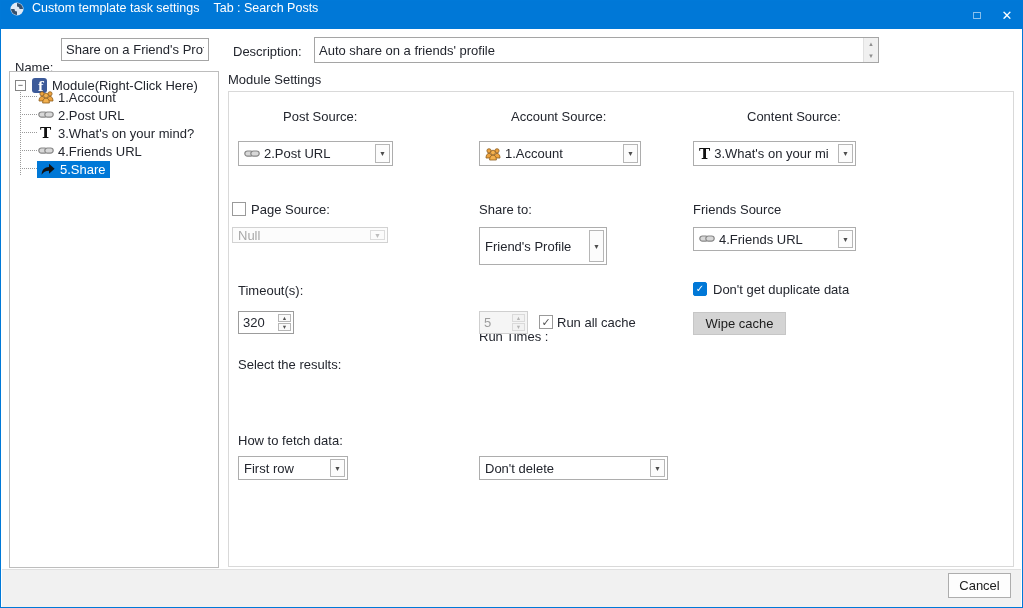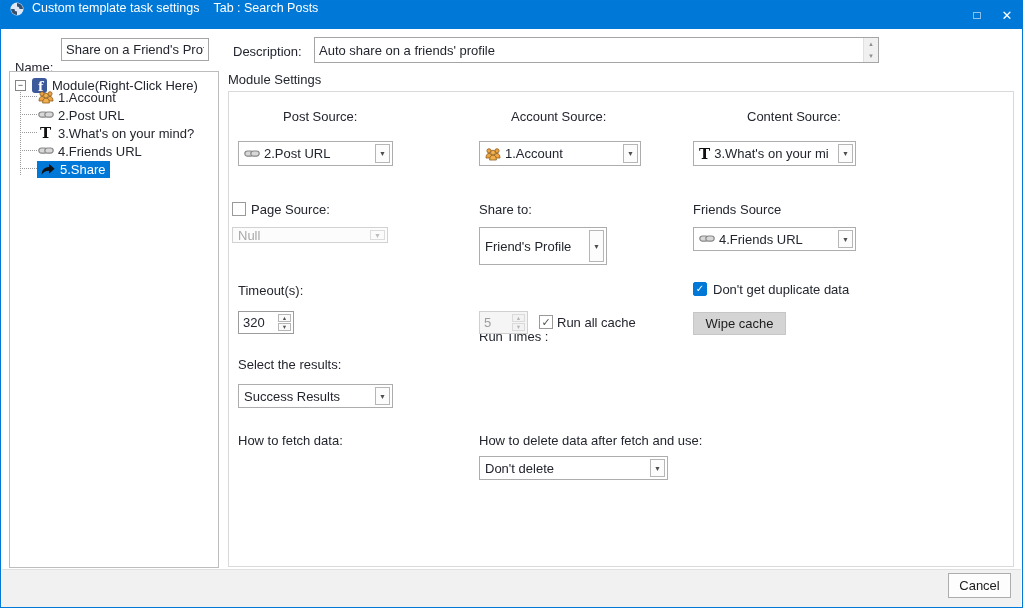--- a/index.html
+++ b/index.html
@@ -294,27 +294,26 @@
       <span>▼</span>
     </span>
   </div>
   <span class="cb checked" style="left:538px; top:314px;">
       <span>✓</span>
     </span>
   <div class="lbl" style="left:556px; top:314px;">Run all cache</div>
   <div class="flatbtn" style="left:692px; top:311px; width:93px; height:23px;">Wipe cache</div>
 
   <div class="lbl" style="left:237px; top:356px;">Select the results:</div>
-  <div class="combo" style="left:237px; top:383px; width:155px; height:24px;">
-    <span>Success Results</span>
-    <span class="abtn">▼</span>
-  </div>
 
   <div class="lbl" style="left:237px; top:432px;">How to fetch data:</div>
-  <div class="lbl" style="left:478px; top:432px;">How to delete data after fetch and use:</div>
+  <div class="combo" style="left:237px; top:455px; width:110px; height:24px;">
+    <span>First row</span>
+    <span class="abtn">▼</span>
+  </div>
   <div class="combo" style="left:478px; top:455px; width:189px; height:24px;">
     <span>Don't delete</span>
     <span class="abtn">▼</span>
   </div>
 
   <div class="footer"></div>
   <div class="cancelbtn">Cancel</div>
 
 </div>
 

